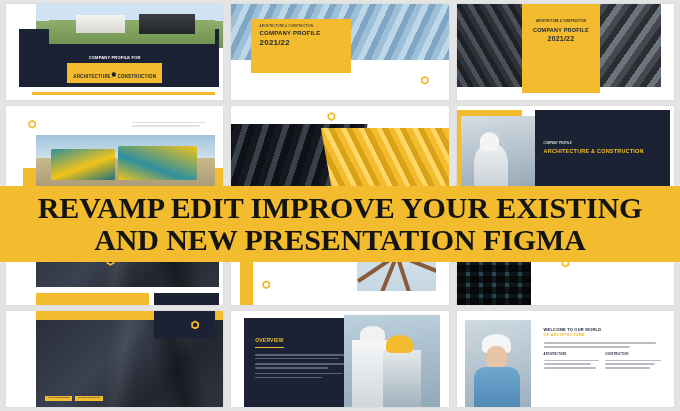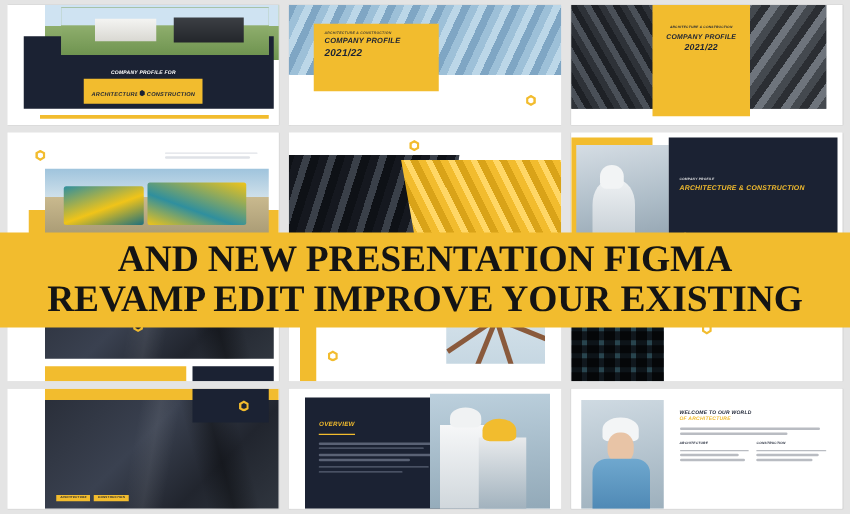--- a/index.html
+++ b/index.html
@@ -18,21 +18,20 @@
     grid-template-columns:repeat(3, 1fr);
     grid-template-rows:repeat(4, 1fr);
     gap:6px 8px;
     padding:4px 6px;
   }
   .slide {
     position:relative;
     background:#fff;
     overflow:hidden;
     box-shadow:0 0 1px rgba(0,0,0,.18);
-    font-style:italic;
   }
   .fill { position:absolute; inset:0; }
 
   
   .navy { background:#1b2233; }
   .yellow { background:#f2bc2e; }
   .white { background:#ffffff; }
 
   
   .tline { background:#b9bcc2; height:1.6px; border-radius:1px; display:block; margin-bottom:2.2px; }
@@ -453,17 +452,17 @@
             <span class="tline" style="width:90%"></span>
             <span class="tline" style="width:80%"></span>
           </div>
         </div>
       </div>
     </div>
 
   </div>
 
   <div class="banner">
+    <div class="banner-line">REVAMP EDIT IMPROVE YOUR EXISTING</div>
     <div class="banner-line l2">AND NEW PRESENTATION FIGMA</div>
-    <div class="banner-line">REVAMP EDIT IMPROVE YOUR EXISTING</div>
   </div>
 
 </div>
 
 </body></html>

